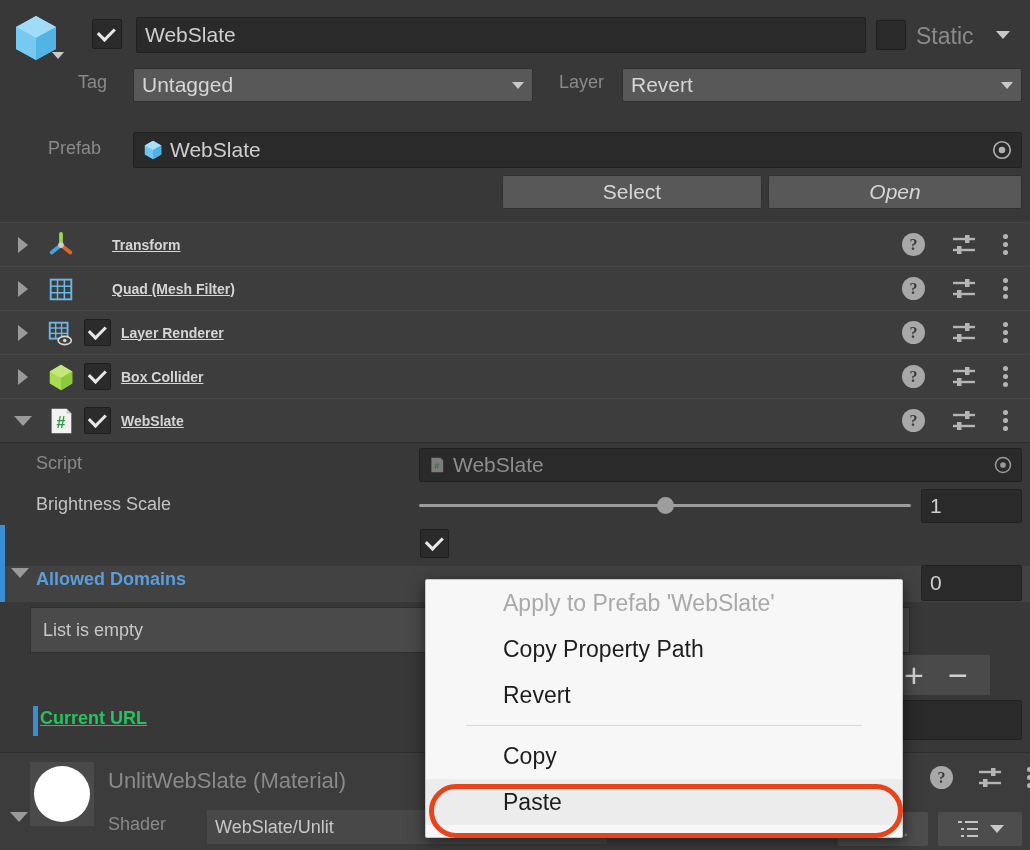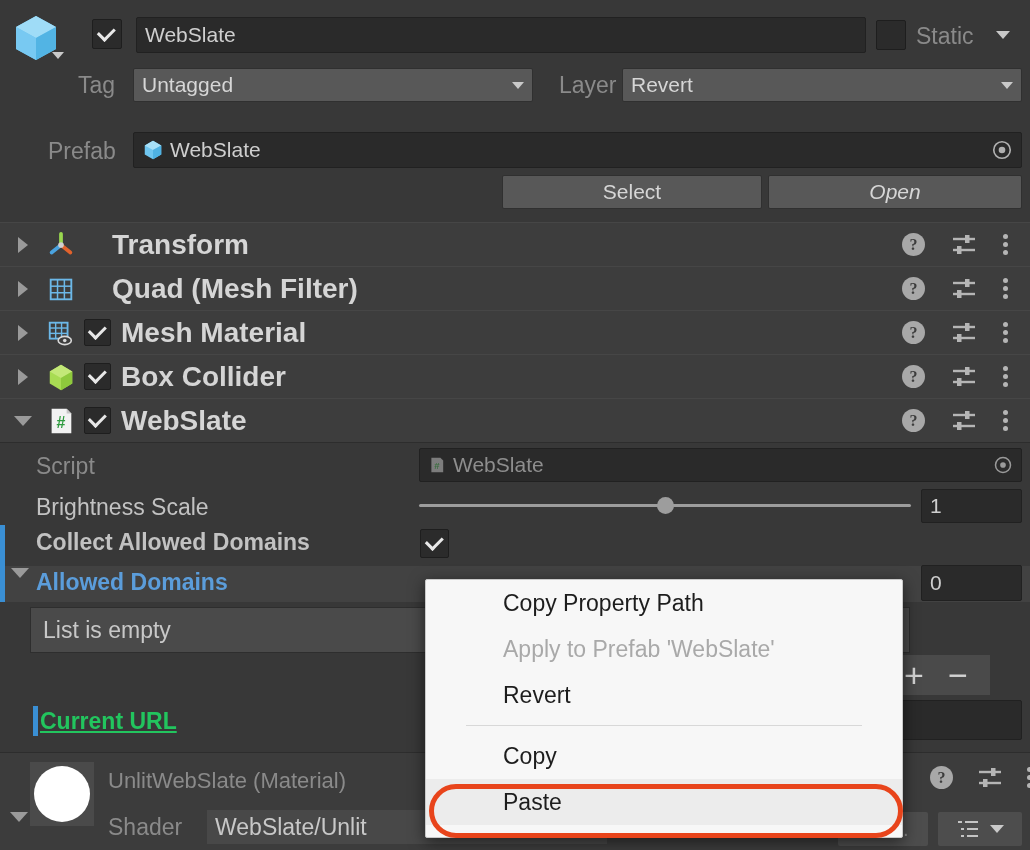--- a/index.html
+++ b/index.html
@@ -6,21 +6,21 @@
   body{
     width:1030px;height:850px;
     background:#383838;
     font-family:"Liberation Sans", sans-serif;
     color:#c4c4c4;
     -webkit-font-smoothing:antialiased;
     overflow:hidden;
     position:relative;
   }
   .root{position:relative;width:1030px;height:850px;}
-  .lbl{color:#c2c2c2;font-size:23px;white-space:nowrap;}
+  .lbl{color:#c2c2c2;font-size:18px;white-space:nowrap;}
   .lbl.dim{color:#8a8a8a;}
   .lbl.blue{color:#5b9ddb;}
   .lbl.bold{font-weight:bold;}
 
   .tf{
     background:#2a2a2a;border:1px solid #212121;border-radius:2px;
     height:34px;display:flex;align-items:center;padding:0 8px;
     color:#cfcfcf;font-size:21px;box-sizing:border-box;
   }
   .dd{
@@ -52,21 +52,21 @@
   
   .tri-r{width:0;height:0;border-top:8px solid transparent;border-bottom:8px solid transparent;border-left:10px solid #9a9a9a;}
   .tri-d{width:0;height:0;border-left:9px solid transparent;border-right:9px solid transparent;border-top:10px solid #9a9a9a;}
 
   
   .comp{
     position:absolute;left:0;width:1030px;height:43px;
     background:#3d3d3d;border-bottom:1px solid #2d2d2d;border-top:1px solid #464646;
     display:flex;align-items:center;
   }
-  .comp .name{font-size:28px;color:#d5d5d5;font-weight:bold;}
+  .comp .name{font-size:14px;color:#d5d5d5;font-weight:bold;text-decoration:underline;}
 
   
   .ico-help{
     width:23px;height:23px;border-radius:50%;background:#a8a8a8;color:#3d3d3d;
     font-size:16px;font-weight:bold;display:flex;align-items:center;justify-content:center;
     font-family:"Liberation Serif",serif;
   }
   .ico-kebab{width:5px;display:flex;flex-direction:column;gap:3px;align-items:center;}
   .ico-kebab i{width:5px;height:5px;background:#b5b5b5;border-radius:50%;display:block;}
 
@@ -221,21 +221,21 @@
       <line x1="10.3" y1="5" x2="10.3" y2="22" stroke="#6cb8e8" stroke-width="1.5"></line>
       <line x1="16.6" y1="5" x2="16.6" y2="22" stroke="#6cb8e8" stroke-width="1.5"></line>
       <line x1="4" y1="10.7" x2="23" y2="10.7" stroke="#6cb8e8" stroke-width="1.5"></line>
       <line x1="4" y1="16.4" x2="23" y2="16.4" stroke="#6cb8e8" stroke-width="1.5"></line>
       <ellipse cx="20" cy="24" rx="7" ry="4.4" fill="#3d3d3d" stroke="#d8d8d8" stroke-width="1.7"></ellipse>
       <circle cx="20" cy="24" r="1.9" fill="#d8d8d8"></circle>
     </svg>
     <div class="cbox" style="margin-left:8px;">
       <span class="tick"></span>
     </div>
-    <span class="name" style="margin-left:10px;">Mesh Material</span>
+    <span class="name" style="margin-left:10px;">Layer Renderer</span>
     <span style="margin-left:auto;display:flex;align-items:center;gap:26px;padding-right:22px;">
       <span class="ico-help">?</span>
       <svg width="26" height="22" viewBox="0 0 26 22">
         <line x1="2" y1="5" x2="24" y2="5" stroke="#b5b5b5" stroke-width="2.4"></line>
         <line x1="2" y1="16" x2="24" y2="16" stroke="#b5b5b5" stroke-width="2.4"></line>
         <rect x="14" y="1" width="4.5" height="8" fill="#b5b5b5"></rect>
         <rect x="6" y="12" width="4.5" height="8" fill="#b5b5b5"></rect>
       </svg>
       <span class="ico-kebab">
           <i></i>
@@ -322,21 +322,20 @@
   <div style="position:absolute;left:419px;top:495px;width:492px;height:22px;">
     <div style="position:absolute;top:9px;left:0;width:492px;height:3px;background:#9d9d9d;border-radius:2px;"></div>
     <div style="position:absolute;top:2px;left:238px;width:17px;height:17px;border-radius:50%;background:#9d9d9d;"></div>
   </div>
   <div class="tf" style="position:absolute;left:921px;top:489px;width:101px;height:34px;">
     <span>1</span>
   </div>
 
   <div style="position:absolute;left:0;top:525px;width:5px;height:77px;background:#3a8fd4;"></div>
 
-  <div class="lbl bold" style="position:absolute;left:36px;top:529px;">Collect Allowed Domains</div>
   <div class="cbox" style="position:absolute;left:420px;top:529px;width:29px;height:29px;">
     <span class="tick"></span>
   </div>
 
   <div style="position:absolute;left:5px;top:566px;width:1025px;height:36px;background:#424242;"></div>
   <div style="position:absolute;left:11px;top:578px;">
     <span class="tri-d"></span>
   </div>
   <div class="lbl blue bold" style="position:absolute;left:36px;top:569px;">Allowed Domains</div>
   <div class="tf" style="position:absolute;left:921px;top:565px;width:101px;height:36px;">
@@ -403,25 +402,25 @@
       <line x1="9" y1="3" x2="22" y2="3" stroke="#c4c4c4" stroke-width="2"></line>
       <line x1="5" y1="10" x2="8" y2="10" stroke="#c4c4c4" stroke-width="2"></line>
       <line x1="11" y1="10" x2="22" y2="10" stroke="#c4c4c4" stroke-width="2"></line>
       <line x1="5" y1="17" x2="8" y2="17" stroke="#c4c4c4" stroke-width="2"></line>
       <line x1="11" y1="17" x2="22" y2="17" stroke="#c4c4c4" stroke-width="2"></line>
     </svg>
     <span class="caret"></span>
   </div>
 
   <div class="ctx" style="left:425px;top:579px;width:478px;height:259px;">
+    <div class="item disabled">
+      <span>Apply to Prefab 'WebSlate'</span>
+    </div>
     <div class="item">
       <span>Copy Property Path</span>
-    </div>
-    <div class="item disabled">
-      <span>Apply to Prefab 'WebSlate'</span>
     </div>
     <div class="item">
       <span>Revert</span>
     </div>
     <div class="sep"></div>
     <div class="item">
       <span>Copy</span>
     </div>
     <div class="item hl">
       <span>Paste</span>

